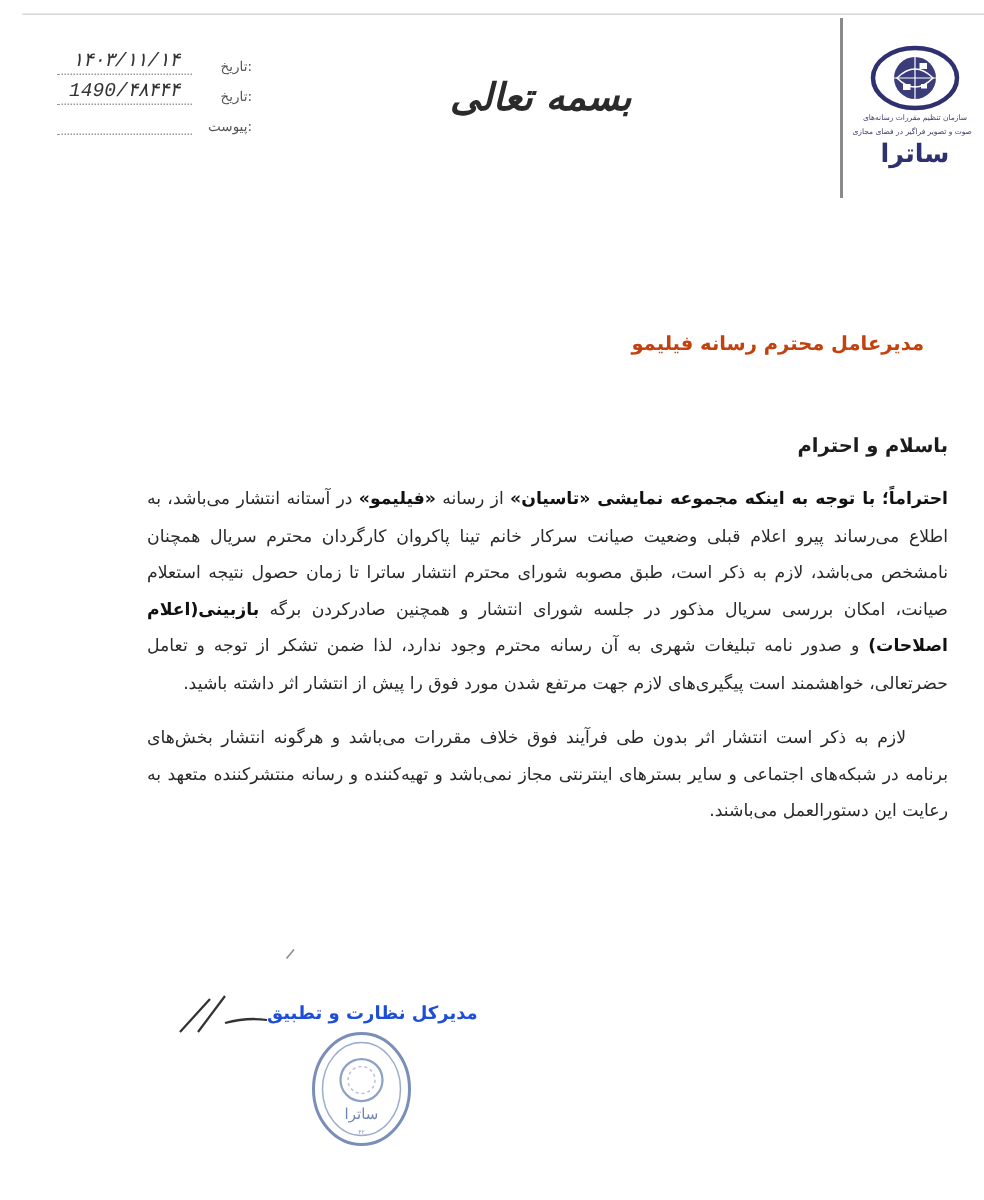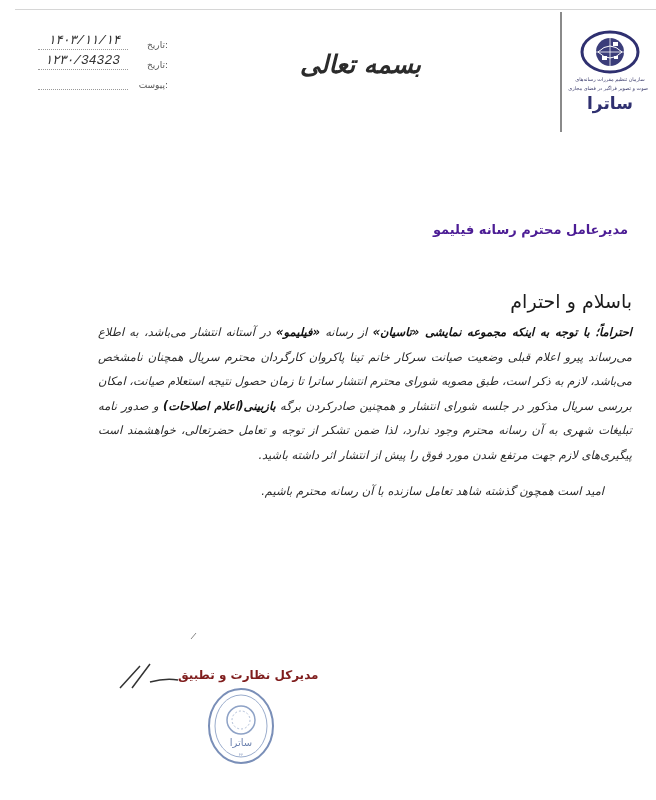--- a/index.html
+++ b/index.html
@@ -109,68 +109,67 @@
       font-style: italic;
       font-size: 13px;
       color: #333;
       direction: ltr;
       white-space: nowrap;
       letter-spacing: 1px;
     }
     
     .addressee {
       position: absolute;
-      right: 28px;
+      right: 40px;
       top: 222px;
       font-size: 13px;
       font-weight: bold;
       direction: rtl;
-      color: #4c1d95;
+      color: #c2410c;
     }
     .greeting {
       position: absolute;
       right: 24px;
       top: 290px;
-      font-size: 19px;
-      font-weight: normal;
+      font-size: 13px;
+      font-weight: bold;
       direction: rtl;
       color: #1c1c1c;
     }
     
     .body-text {
       position: absolute;
       left: 98px;
       right: 24px;
       top: 320px;
       direction: rtl;
       text-align: justify;
       font-size: 11.5px;
       line-height: 24.5px;
       color: #2a2a2a;
     }
     .body-text p {
       margin: 0;
-      font-style: italic;
     }
     .body-text p.indent {
       text-indent: 28px;
     }
     .body-text .gap {
       height: 12px;
     }
     .b { font-weight: bold; color: #111; }
     
     .signer {
       position: absolute;
       left: 178px;
       top: 668px;
       font-size: 12px;
       font-weight: bold;
       direction: rtl;
-      color: #7f1d1d;
+      color: #1d4ed8;
       white-space: nowrap;
     }
     .sig-mark {
       position: absolute;
       left: 110px;
       top: 660px;
       width: 70px;
       height: 30px;
     }
     .stamp {
@@ -215,38 +214,38 @@
 <div class="meta">
   <div class="meta-row">
     <span class="meta-label">:تاریخ</span>
     <span class="meta-line">
       <span class="meta-value">۱۴۰۳/۱۱/۱۴</span>
     </span>
   </div>
   <div class="meta-row">
     <span class="meta-label">:تاریخ</span>
     <span class="meta-line">
-      <span class="meta-value">۱۲۳۰/34323</span>
+      <span class="meta-value">1490/۴۸۴۴۴</span>
     </span>
   </div>
   <div class="meta-row">
     <span class="meta-label">:پیوست</span>
     <span class="meta-line">
       <span class="meta-value"></span>
     </span>
   </div>
 </div>
 
 <div class="addressee">مدیرعامل محترم رسانه فیلیمو</div>
 <div class="greeting">باسلام و احترام</div>
 
 <div class="body-text">
   <p><span class="b">احتراماً؛ با توجه به اینکه مجموعه نمایشی </span><span class="b">«تاسیان»</span><span> از رسانه </span><span class="b">«فیلیمو»</span><span> در آستانه انتشار می‌باشد، به اطلاع می‌رساند پیرو اعلام قبلی وضعیت صیانت سرکار خانم تینا پاکروان کارگردان محترم سریال همچنان نامشخص می‌باشد، لازم به ذکر است، طبق مصوبه شورای محترم انتشار ساترا تا زمان حصول نتیجه استعلام صیانت، امکان بررسی سریال مذکور در جلسه شورای انتشار و همچنین صادرکردن برگه </span><span class="b">بازبینی(اعلام اصلاحات)</span><span> و صدور نامه تبلیغات شهری به آن رسانه محترم وجود ندارد، لذا ضمن تشکر از توجه و تعامل حضرتعالی، خواهشمند است پیگیری‌های لازم جهت مرتفع شدن مورد فوق را پیش از انتشار اثر داشته باشید.</span></p>
   <div class="gap"></div>
-  <p class="indent">امید است همچون گذشته شاهد تعامل سازنده با آن رسانه محترم باشیم.</p>
+  <p class="indent">لازم به ذکر است انتشار اثر بدون طی فرآیند فوق خلاف مقررات می‌باشد و هرگونه انتشار بخش‌های برنامه در شبکه‌های اجتماعی و سایر بسترهای اینترنتی مجاز نمی‌باشد و تهیه‌کننده و رسانه منتشرکننده متعهد به رعایت این دستورالعمل می‌باشند.</p>
 </div>
 
 <svg class="tiny-mark" viewBox="0 0 8 8">
   <path d="M1 7 L6 1" stroke="#888" stroke-width="1"></path>
 </svg>
 <svg class="sig-mark" viewBox="0 0 70 30">
   <path d="M10 28 L30 6 M22 28 L40 4 M40 22 Q55 18 68 20" fill="none" stroke="#333" stroke-width="1.5"></path>
 </svg>
 <div class="signer">مدیرکل نظارت و تطبیق</div>
 <svg class="stamp" viewBox="0 0 70 80">

